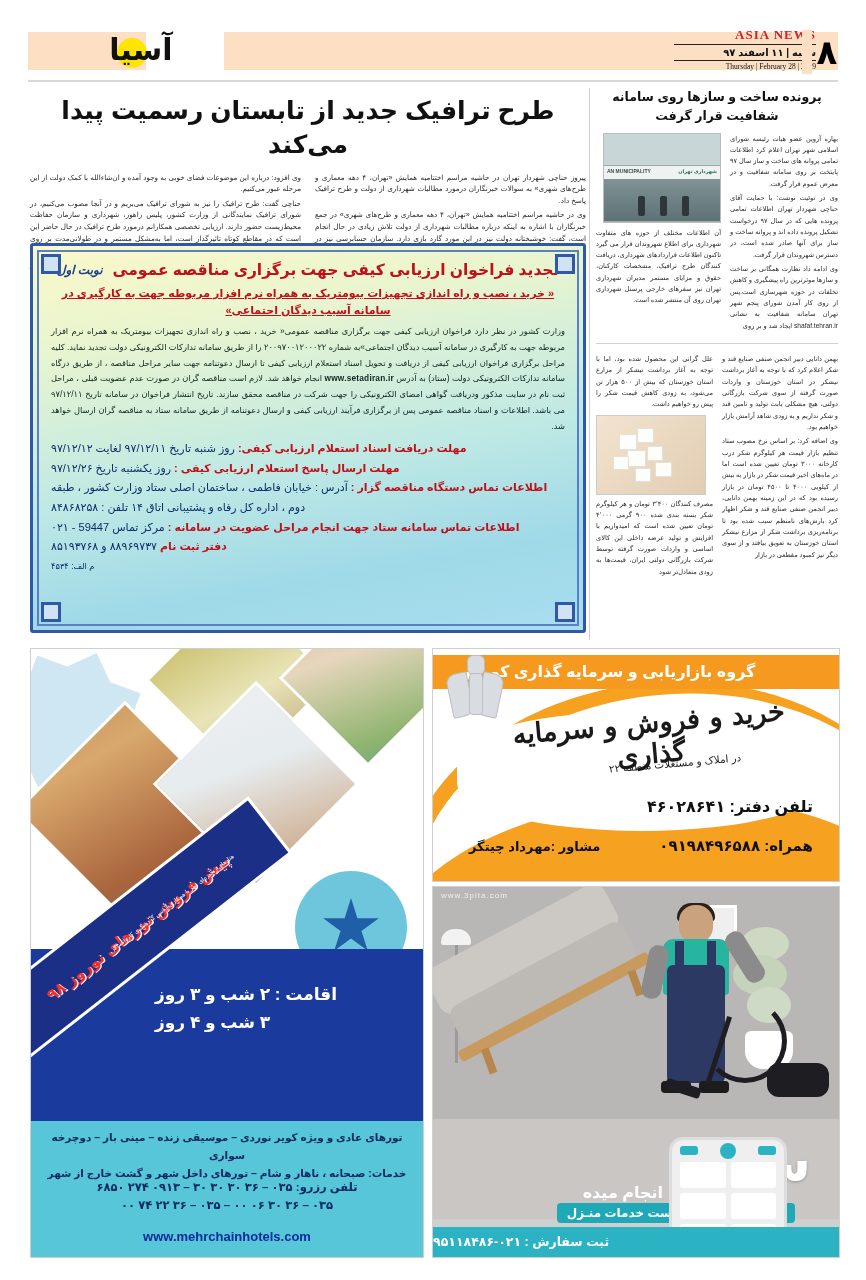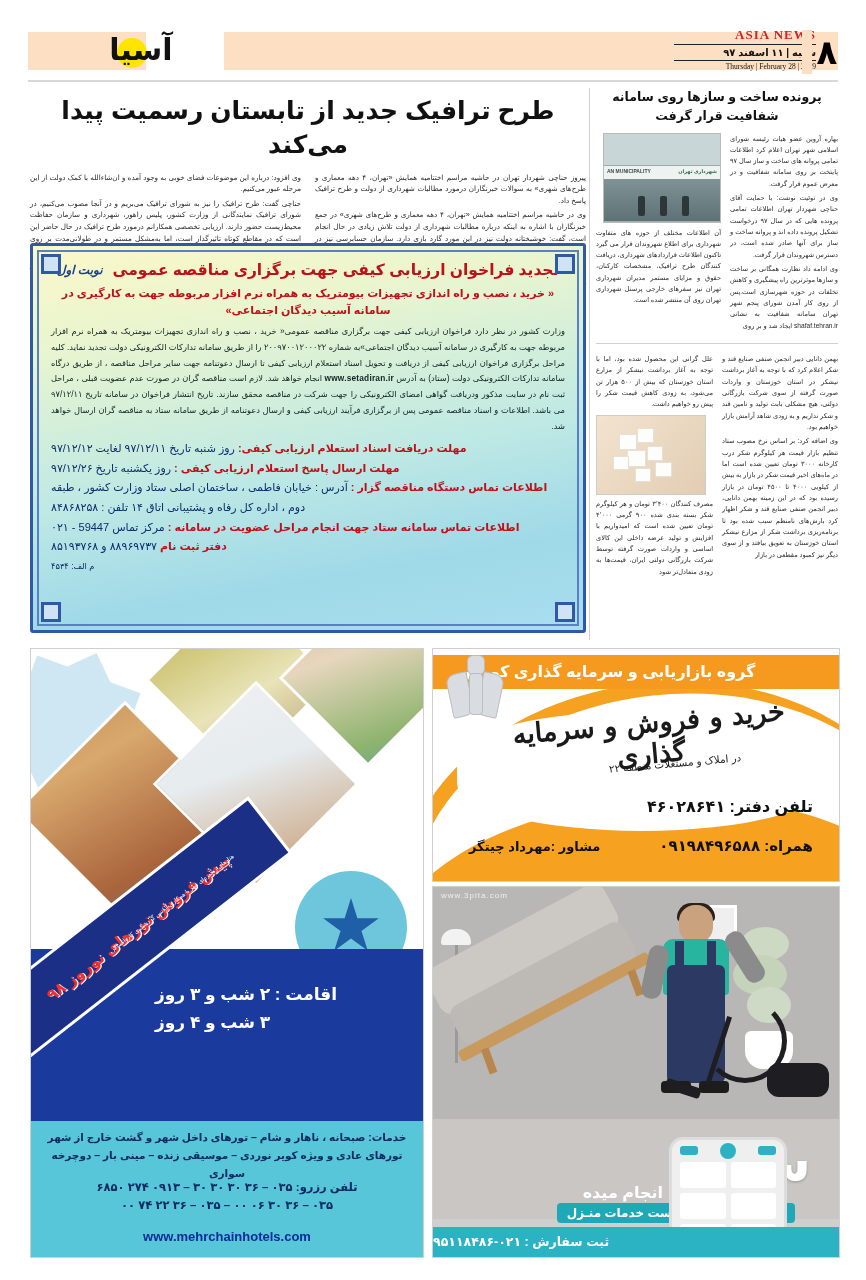--- a/index.html
+++ b/index.html
@@ -43,21 +43,21 @@
     overflow:hidden;}
   .tender-inner{position:absolute;inset:4px;border:2px solid #5b7fc4;box-sizing:border-box;padding:7px 12px;}
   .corner{position:absolute;width:14px;height:14px;border:3px solid #2f58a8;background:#cfe3f5;}
   .c-tr{top:2px;right:2px;}
   .c-tl{top:2px;left:2px;}
   .c-br{bottom:2px;right:2px;}
   .c-bl{bottom:2px;left:2px;}
   .tender-head{display:flex;align-items:center;justify-content:center;gap:10px;margin-top:2px;}
   .tender-title{font-size:15.5px;font-weight:bold;color:#c0101a;text-align:center;letter-spacing:-0.3px;}
   .tender-noobat{font-size:12px;font-weight:bold;color:#1c3f8f;font-style:italic;white-space:nowrap;}
-  .tender-sub{font-size:11px;font-weight:bold;color:#c0101a;text-align:center;line-height:1.5;margin-top:6px;padding:0 6px;}
+  .tender-sub{font-size:11px;font-weight:bold;color:#c0101a;text-align:center;line-height:1.5;margin-top:6px;padding:0 6px;text-decoration:underline;}
   .tender-body{font-size:8.3px;line-height:1.9;text-align:justify;color:#122;margin-top:6px;letter-spacing:0.2px;}
   .tender-body .url{font-family:"Liberation Sans",sans-serif;font-weight:bold;direction:ltr;display:inline-block;}
   .tender-lines{margin-top:5px;font-size:11px;line-height:1.78;color:#0d2d6b;text-align:left;}
   .tender-lines .ln{text-align:left;}
   .tender-lines .lbl{color:#c0101a;font-weight:bold;}
   .tender-lines .blue{color:#0d2d6b;}
   .tender-foot{margin-top:2px;font-size:8.3px;line-height:1.8;color:#0d2d6b;text-align:left;}
 
   
   .side-title{font-size:12.5px;font-weight:bold;text-align:center;line-height:1.5;color:#111;margin-bottom:7px;}
@@ -326,22 +326,22 @@
       <div class="dtxt">پیش فروش تورهای نوروز ۹۸</div>
     </div>
     <div class="diag-sub">هتل‌های زنجیره‌ای مهر با همکاری آژانس گردشگری کاروانسالار</div>
 
     <div class="hotel-stay">
       <div>اقامت : ۲ شب و ۳ روز</div>
       <div>۳ شب و ۴ روز</div>
     </div>
 
     <div class="hotel-serv">
+      <div>تورهای عادی و ویژه کویر نوردی – موسیقی زنده – مینی بار – دوچرخه سواری</div>
       <div>خدمات: صبحانه ، ناهار و شام – تورهای داخل شهر و گشت خارج از شهر</div>
-      <div>تورهای عادی و ویژه کویر نوردی – موسیقی زنده – مینی بار – دوچرخه سواری</div>
     </div>
 
     <div class="hotel-phones">
       <div>
         <span>تلفن رزرو:</span>
         <span>۰۳۵ – ۳۶ ۳۰ ۳۰ ۳۰        –        ۰۹۱۳ ۲۷۴ ۶۸۵۰</span>
       </div>
       <div>۰۳۵ – ۳۶ ۳۰ ۰۶ ۰۰    –    ۰۳۵ – ۳۶ ۲۲ ۷۴ ۰۰</div>
     </div>
 

